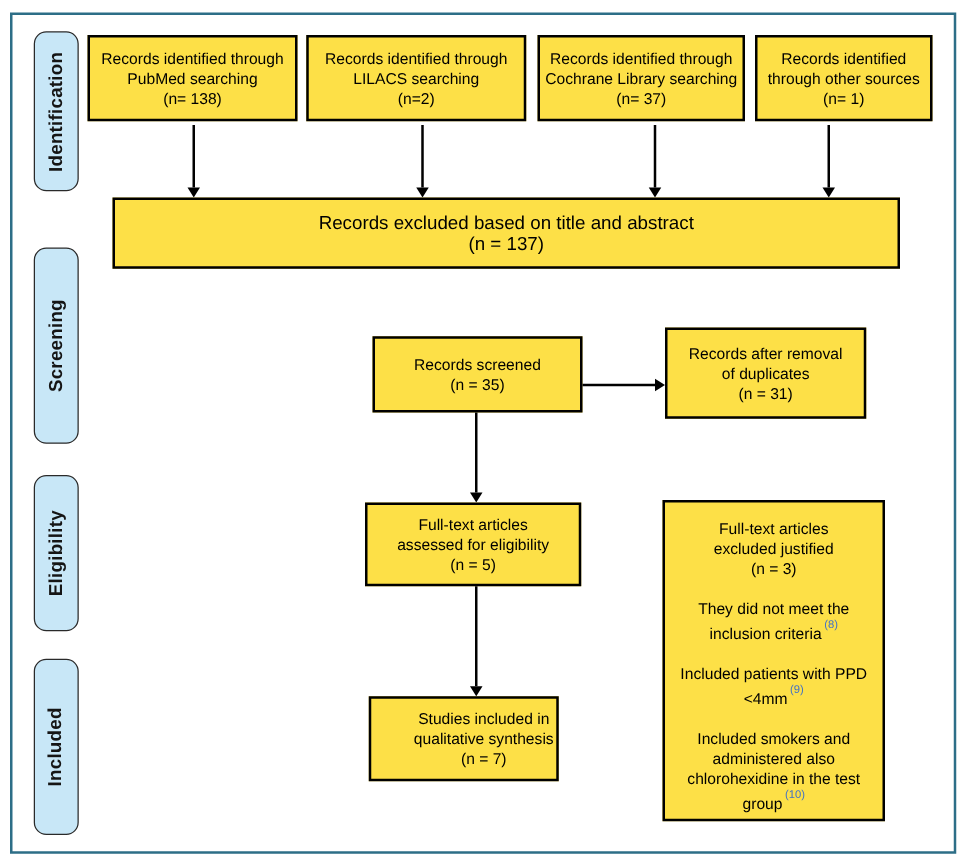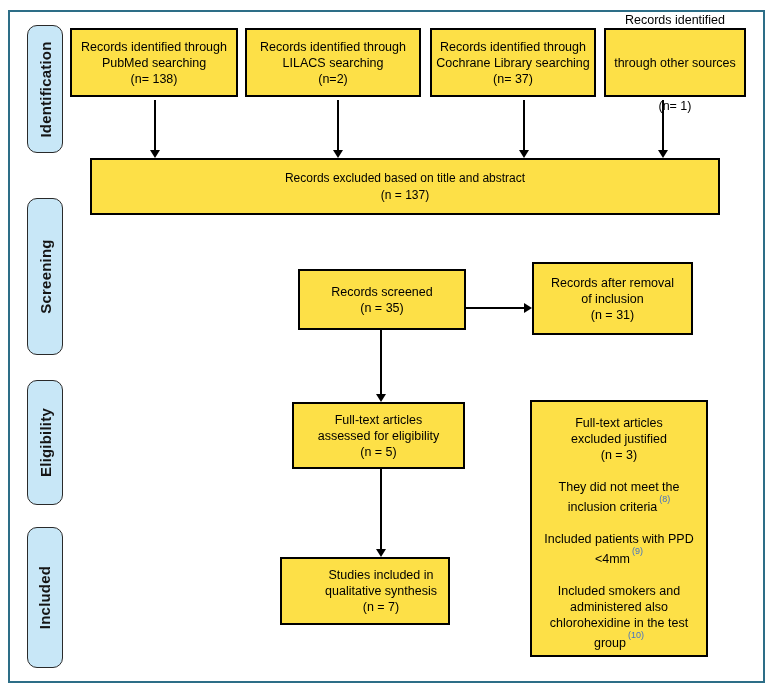--- a/index.html
+++ b/index.html
@@ -8,21 +8,21 @@
   .frame{position:absolute;left:8px;top:10px;width:757px;height:673px;
          border:2px solid var(--frame,#2d6e87);box-sizing:border-box;background:#fff;}
   .stage{position:absolute;left:27px;width:36px;background:var(--stage-fill,#c8e7f7);
          border:1.5px solid #2a2a2a;border-radius:10px;box-sizing:border-box;
          display:flex;align-items:center;justify-content:center;}
   .stage span{transform:rotate(-90deg);white-space:nowrap;font-weight:bold;
               font-size:15px;color:#151515;letter-spacing:.2px;}
   .box{position:absolute;background:#fde047;border:2px solid #000;box-sizing:border-box;
        display:flex;flex-direction:column;align-items:center;justify-content:center;
        text-align:center;font-size:12.5px;line-height:16px;}
-  .box.wide{font-size:12px;line-height:17px;}
+  .box.wide{font-size:15px;line-height:17px;}
   .box.tall{justify-content:flex-start;padding:13px 8px;gap:16px;}
   .box p{margin:0;}
   .reason{max-width:160px;}
   .cite{color:var(--cite,#4472c4);font-size:9px;position:relative;top:-4px;margin-left:2px;}
   .varrow{position:absolute;width:1.5px;background:#000;}
   .varrow::after{content:"";position:absolute;left:50%;transform:translateX(-50%);
                  bottom:-8px;width:0;height:0;border-left:5px solid transparent;
                  border-right:5px solid transparent;border-top:8px solid #000;}
   .harrow{position:absolute;height:1.5px;background:#000;}
   .harrow::after{content:"";position:absolute;top:50%;transform:translateY(-50%);
@@ -56,21 +56,21 @@
   <div class="box" style="left:245px;top:28px;width:176px;height:69px;">
     <p>Records identified through</p>
     <p>LILACS searching</p>
     <p>(n=2)</p>
   </div>
   <div class="box" style="left:430px;top:28px;width:166px;height:69px;">
     <p>Records identified through</p>
     <p>Cochrane Library searching</p>
     <p>(n= 37)</p>
   </div>
-  <div class="box" style="left:604px;top:28px;width:142px;height:69px;gap:27px;">
+  <div class="box" style="left:604px;top:28px;width:142px;height:69px;">
     <p>Records identified</p>
     <p>through other sources</p>
     <p>(n= 1)</p>
   </div>
 
   <div class="varrow" style="left:154px;top:100px;height:50px;"></div>
   <div class="varrow" style="left:337px;top:100px;height:50px;"></div>
   <div class="varrow" style="left:523px;top:100px;height:50px;"></div>
   <div class="varrow" style="left:662px;top:100px;height:50px;"></div>
 
@@ -79,21 +79,21 @@
     <p>(n = 137)</p>
   </div>
 
   <div class="box" style="left:298px;top:269px;width:168px;height:61px;">
     <p>Records screened</p>
     <p>(n = 35)</p>
   </div>
   <div class="harrow" style="left:466px;top:307px;width:58px;"></div>
   <div class="box" style="left:532px;top:262px;width:161px;height:73px;">
     <p>Records after removal</p>
-    <p>of inclusion</p>
+    <p>of duplicates</p>
     <p>(n = 31)</p>
   </div>
 
   <div class="varrow" style="left:380px;top:330px;height:64px;"></div>
 
   <div class="box" style="left:292px;top:402px;width:173px;height:67px;">
     <p>Full-text articles</p>
     <p>assessed for eligibility</p>
     <p>(n = 5)</p>
   </div>
@@ -110,18 +110,18 @@
     <p class="reason">
       <span>Included patients with PPD &lt;4mm</span><sup class="cite">(9)</sup>
     </p>
     <p class="reason">
       <span>Included smokers and administered also chlorohexidine in the test group</span><sup class="cite">(10)</sup>
     </p>
   </div>
 
   <div class="varrow" style="left:380px;top:469px;height:80px;"></div>
 
-  <div class="box" style="left:280px;top:557px;width:170px;height:68px;padding-left:32px;">
+  <div class="box" style="left:295px;top:557px;width:152px;height:68px;padding-left:32px;">
     <p>Studies included in</p>
     <p>qualitative synthesis</p>
     <p>(n = 7)</p>
   </div>
 </div>
 
 </body></html>

